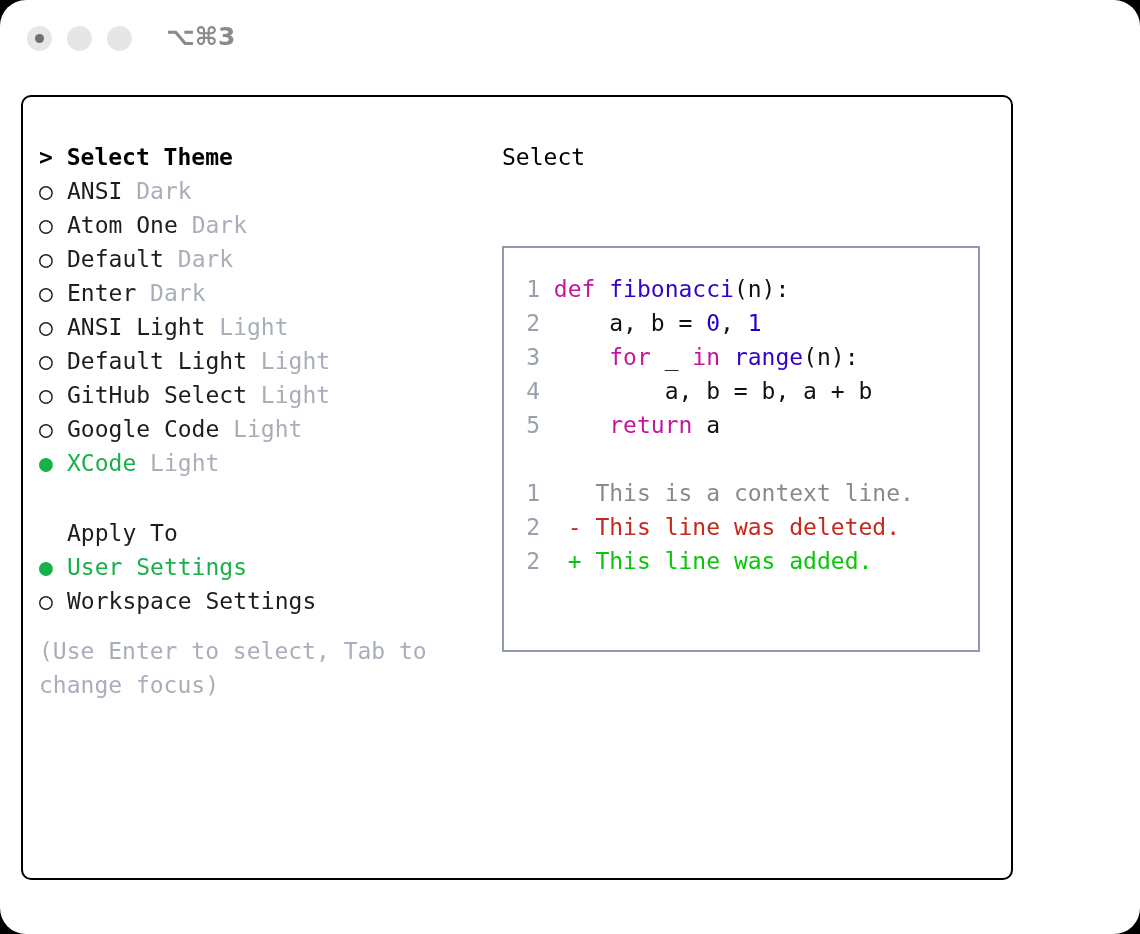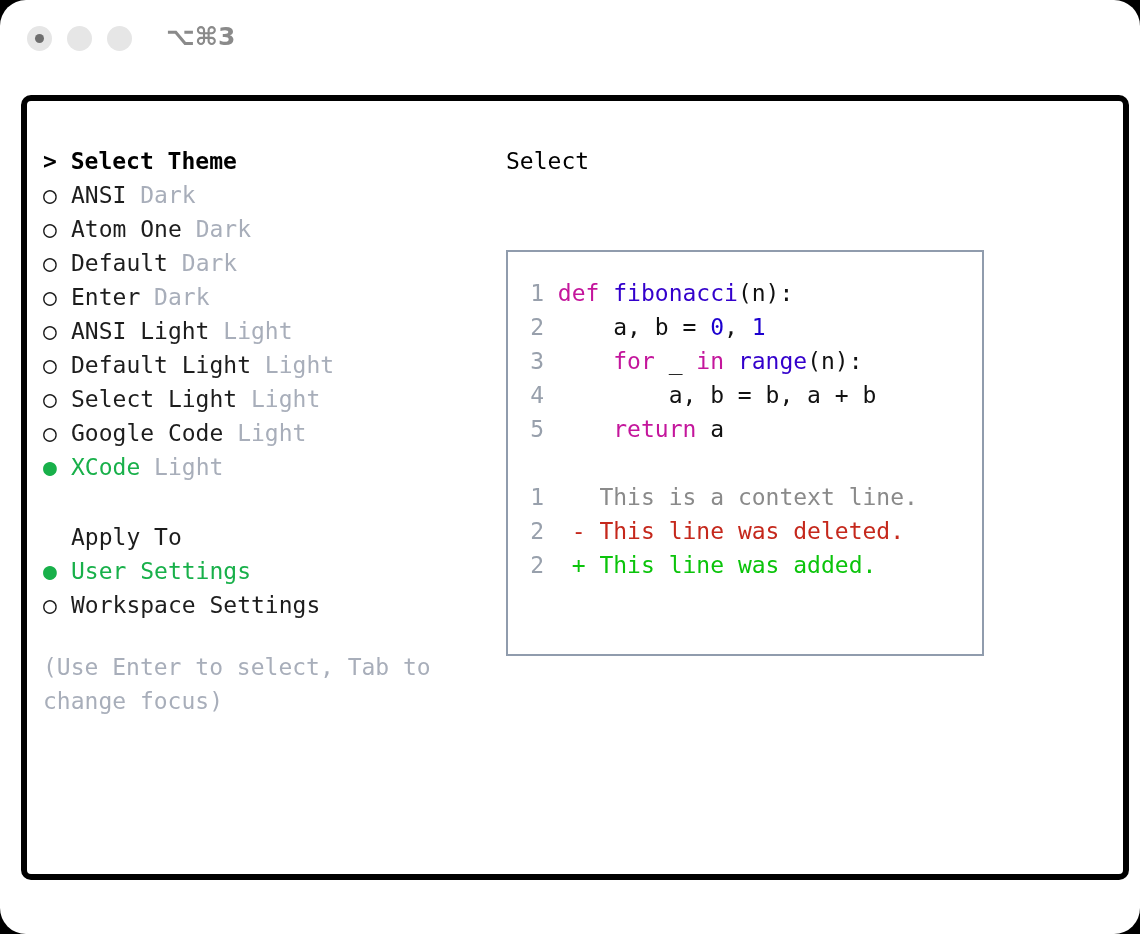--- a/index.html
+++ b/index.html
@@ -59,23 +59,23 @@
     color: #8a8a8a;
     letter-spacing: 0px;
     white-space: pre;
   }
 
   
   #panel {
     position: absolute;
     left: 21px;
     top: 95px;
-    width: 1108px;
+    width: 992px;
     height: 785px;
-    border: 6px solid #000000;
+    border: 2px solid #000000;
     border-radius: 10px;
     box-sizing: border-box;
     background: #ffffff;
   }
 
   
   #left-col {
     position: absolute;
     left: 16px;
     top: 43px;
@@ -101,21 +101,21 @@
     font-weight: bold;
     color: #000000;
   }
   .label-sel { color: #18b04a; }
   .label-norm { color: #1d1d1d; }
   .cat { color: #a8aeba; margin-top: 33px; }
 
   #apply-block { margin-top: 36px; }
 
   #hint {
-    margin-top: 28px;
+    margin-top: 16px;
     font-size: 23px;
     line-height: 34px;
     color: #a8aeba;
     width: 420px;
   }
 
   
   #right-col {
     position: absolute;
     left: 479px;
@@ -182,21 +182,21 @@
 
       <div class="row header">&gt; Select Theme</div>
 
       <div id="theme-list">
           <div class="row"><span class="marker hollow">○</span><span class="label-norm">ANSI</span><span class="cat"> Dark</span></div>
           <div class="row"><span class="marker hollow">○</span><span class="label-norm">Atom One</span><span class="cat"> Dark</span></div>
           <div class="row"><span class="marker hollow">○</span><span class="label-norm">Default</span><span class="cat"> Dark</span></div>
           <div class="row"><span class="marker hollow">○</span><span class="label-norm">Enter</span><span class="cat"> Dark</span></div>
           <div class="row"><span class="marker hollow">○</span><span class="label-norm">ANSI Light</span><span class="cat"> Light</span></div>
           <div class="row"><span class="marker hollow">○</span><span class="label-norm">Default Light</span><span class="cat"> Light</span></div>
-          <div class="row"><span class="marker hollow">○</span><span class="label-norm">Select Light</span><span class="cat"> Light</span></div>
+          <div class="row"><span class="marker hollow">○</span><span class="label-norm">GitHub Select</span><span class="cat"> Light</span></div>
           <div class="row"><span class="marker hollow">○</span><span class="label-norm">Google Code</span><span class="cat"> Light</span></div>
           <div class="row"><span class="marker filled">●</span><span class="label-sel">XCode</span><span class="cat"> Light</span></div>
         </div>
 
       <div id="apply-block">
         <div class="row"><span class="marker blank">  </span><span>Apply To</span></div>
         <div id="apply-list">
             <div class="row"><span class="marker filled">●</span><span class="label-sel">User Settings</span></div>
             <div class="row"><span class="marker hollow">○</span><span class="label-norm">Workspace Settings</span></div>
           </div>

